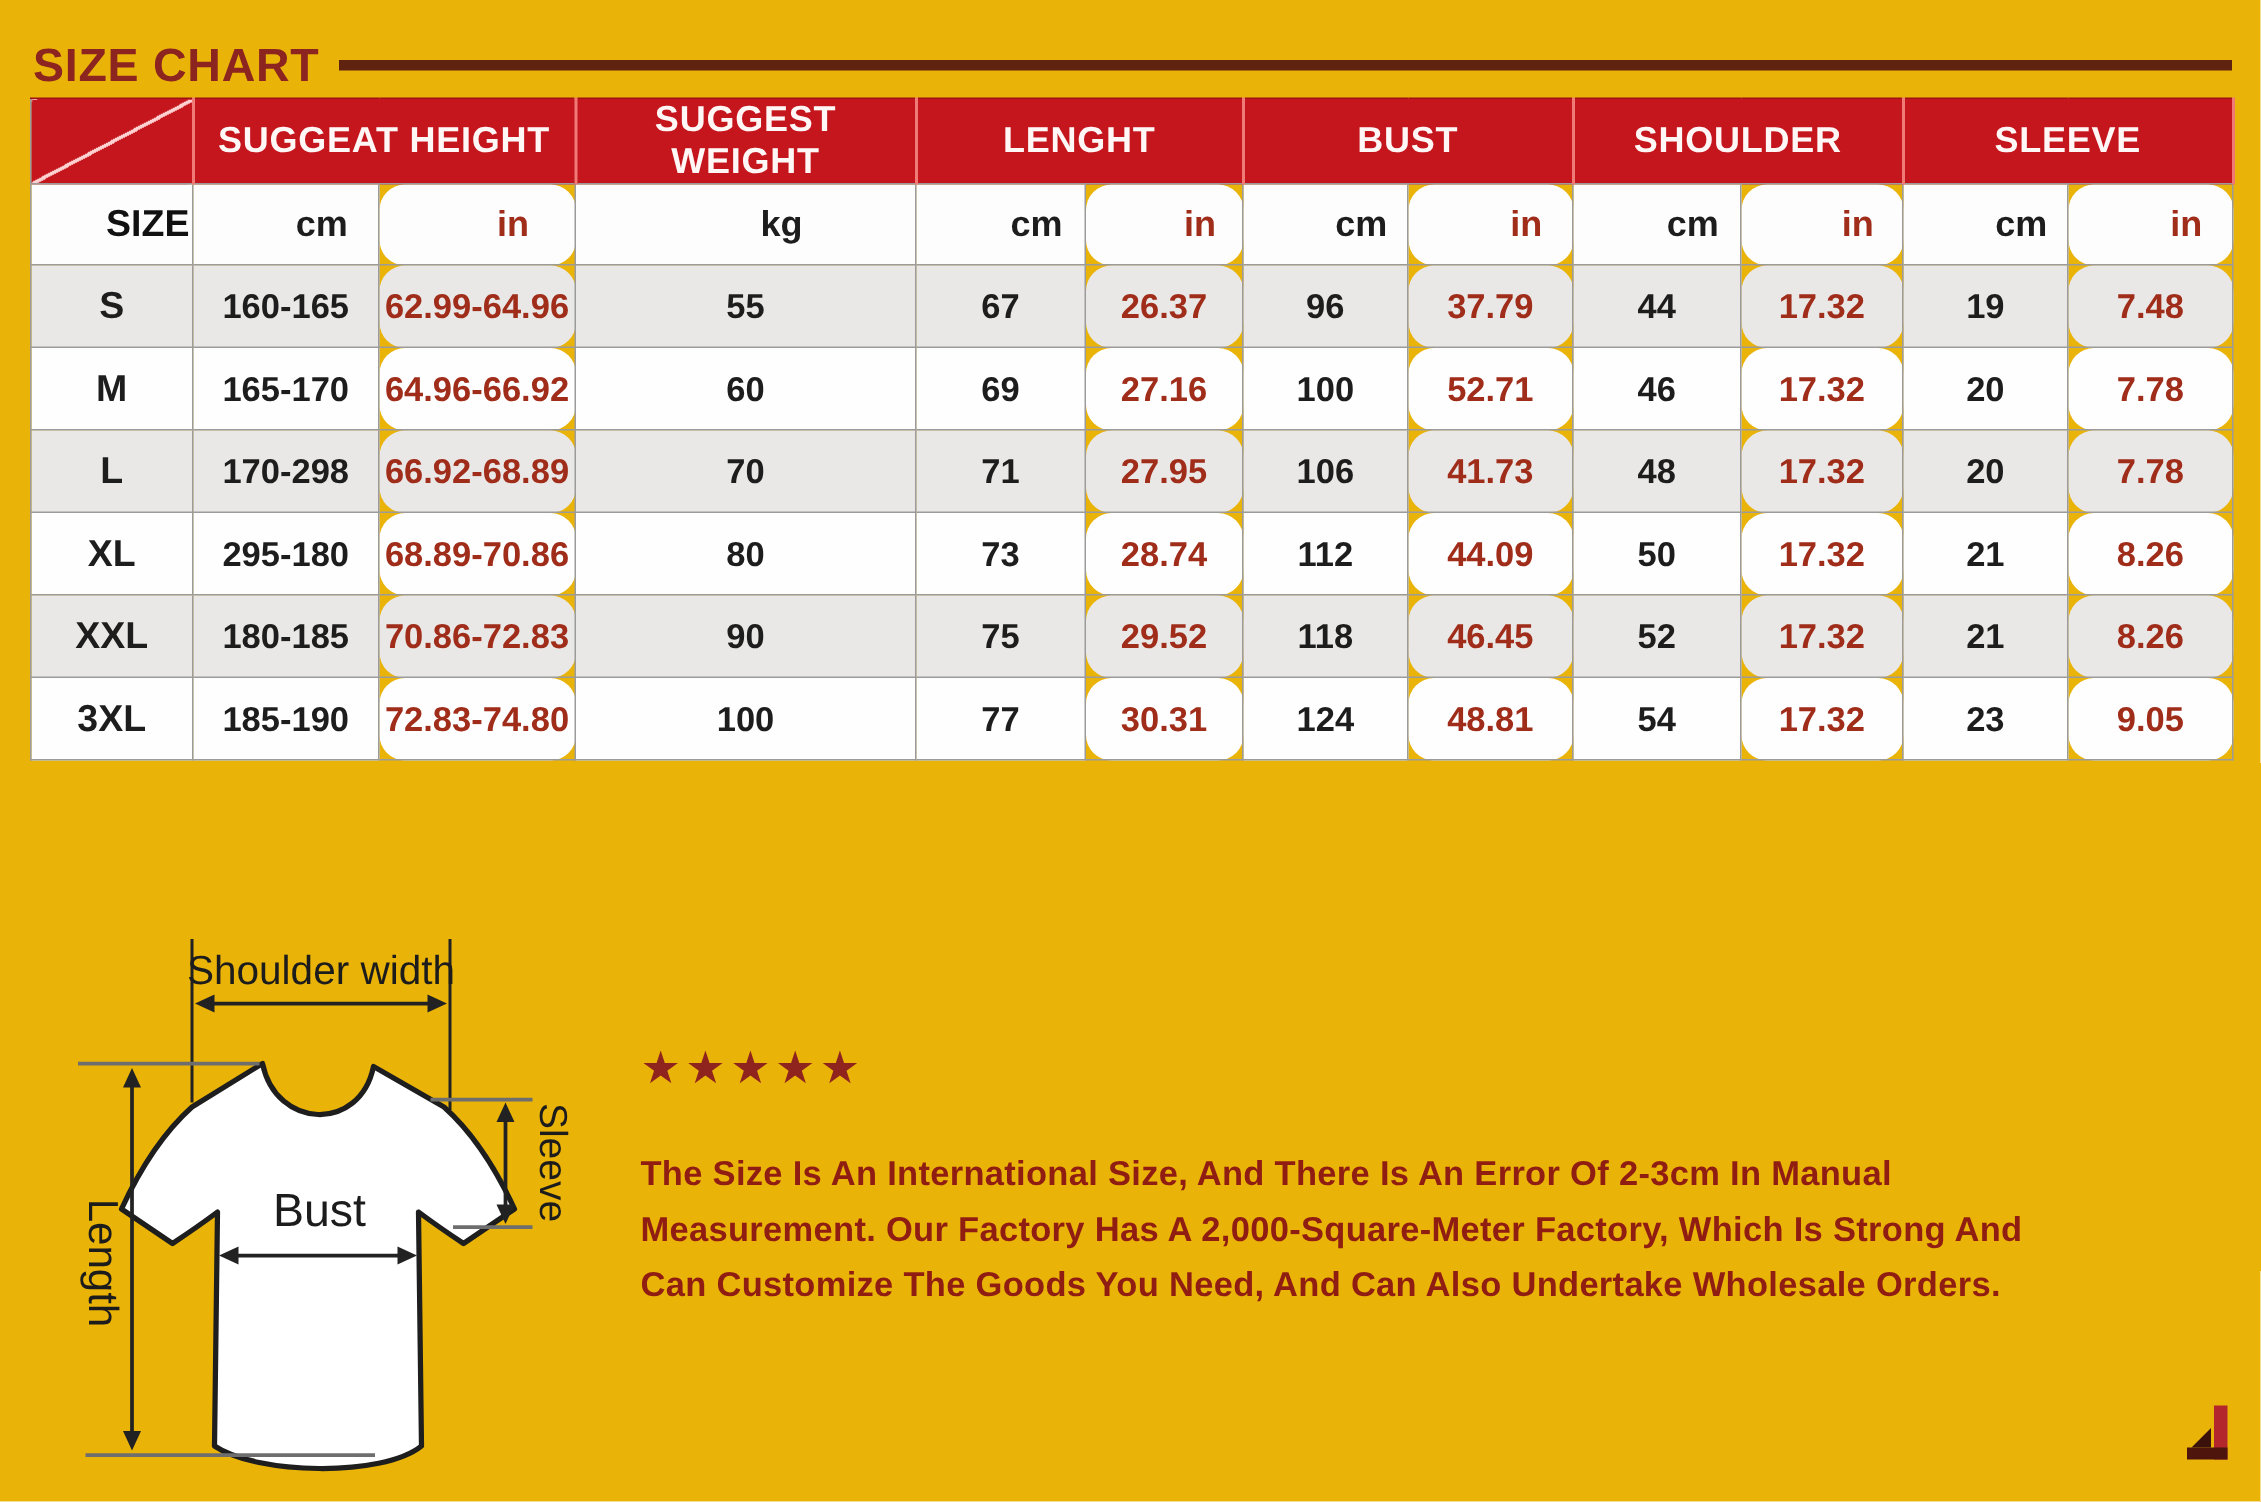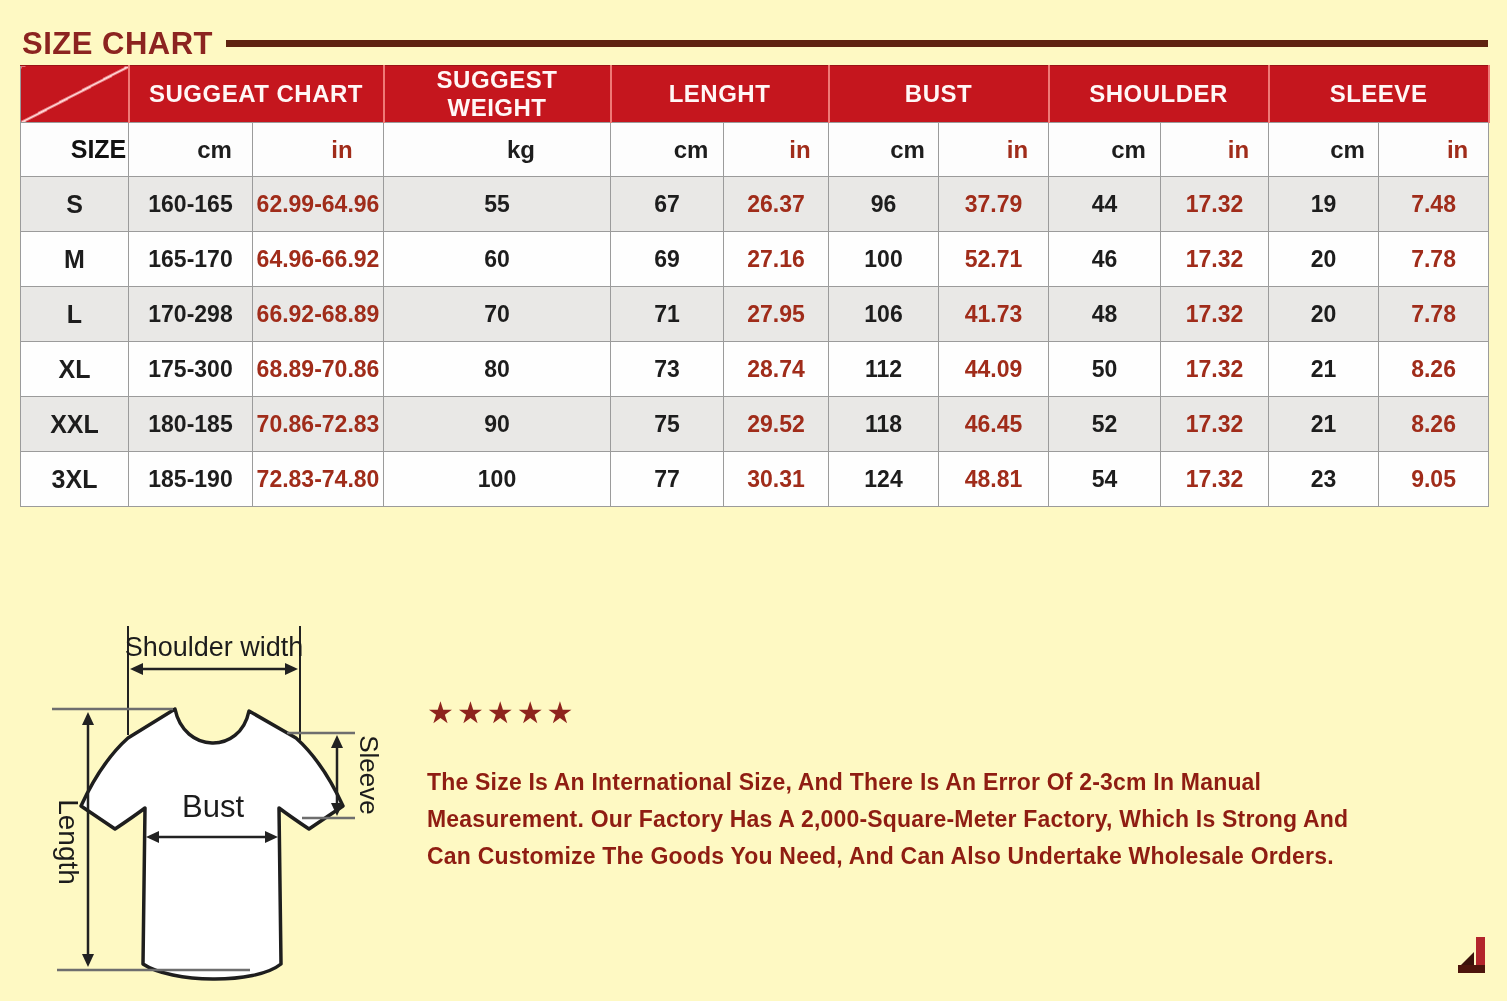--- a/index.html
+++ b/index.html
@@ -1,19 +1,19 @@
 <!DOCTYPE html>
 <html><head>
 <meta charset="utf-8">
 <style>
   html,body{margin:0;padding:0;background:#ffffff;}
   .canvas{
     position:relative;
     width:1507px;height:1001px;
-    background:#fef9c3;
+    background:#eab308;
     font-family:"Liberation Sans", sans-serif;
     overflow:hidden;
   }
   
   .page-title{
     position:absolute;left:22px;top:26px;
     font-size:31px;font-weight:bold;color:#8c2420;
     letter-spacing:.5px;
   }
   .title-line{
@@ -46,21 +46,21 @@
         rgba(0,0,0,0) calc(50% + 1.2px)),
       linear-gradient(#c5161e,#c5161e);
   }
   tr.units-row th{
     height:53px;background:#fdfdfd;color:#1d1d1d;font-size:24px;padding-left:48px;
   }
   tr.units-row th.size-h{font-size:25px;color:#111;}
   tbody td{height:54px;font-size:23px;color:#1d1d1d;background:#fefefe;}
   tbody tr.shade td{background:#e9e8e6;}
   tbody td.size-col{font-size:25px;}
-  .red-val{color:#a02c1a !important;}
+  .red-val{color:#a02c1a !important;border-radius:17px;}
   
   .diagram{position:absolute;left:15px;top:612px;}
   
   .reminder{position:absolute;left:427px;top:698px;width:956px;}
   .stars{font-size:30px;color:#8e241d;letter-spacing:3px;line-height:1;}
   .reminder-heading{
     font-size:27px;font-weight:bold;color:#8e241d;
     margin-top:5px;letter-spacing:.5px;
   }
   .reminder-body{
@@ -89,21 +89,21 @@
       <col style="width:110px">
         <col style="width:110px">
         <col style="width:112px">
       <col style="width:108px">
         <col style="width:110px">
         <col style="width:110px">
     </colgroup>
     <thead>
       <tr class="group-row">
         <th class="diag"></th>
-        <th colspan="2">SUGGEAT CHART</th>
+        <th colspan="2">SUGGEAT HEIGHT</th>
         <th>SUGGEST WEIGHT</th>
         <th colspan="2">LENGHT</th>
         <th colspan="2">BUST</th>
         <th colspan="2">SHOULDER</th>
         <th colspan="2">SLEEVE</th>
       </tr>
       <tr class="units-row">
         <th class="size-h">SIZE</th>
         <th>cm</th>
         <th class="red-val">in</th>
@@ -156,21 +156,21 @@
           <td class="red-val">27.95</td>
           <td>106</td>
           <td class="red-val">41.73</td>
           <td>48</td>
           <td class="red-val">17.32</td>
           <td>20</td>
           <td class="red-val">7.78</td>
         </tr>
         <tr>
           <td class="size-col">XL</td>
-          <td>175-300</td>
+          <td>295-180</td>
           <td class="red-val">68.89-70.86</td>
           <td>80</td>
           <td>73</td>
           <td class="red-val">28.74</td>
           <td>112</td>
           <td class="red-val">44.09</td>
           <td>50</td>
           <td class="red-val">17.32</td>
           <td>21</td>
           <td class="red-val">8.26</td>

